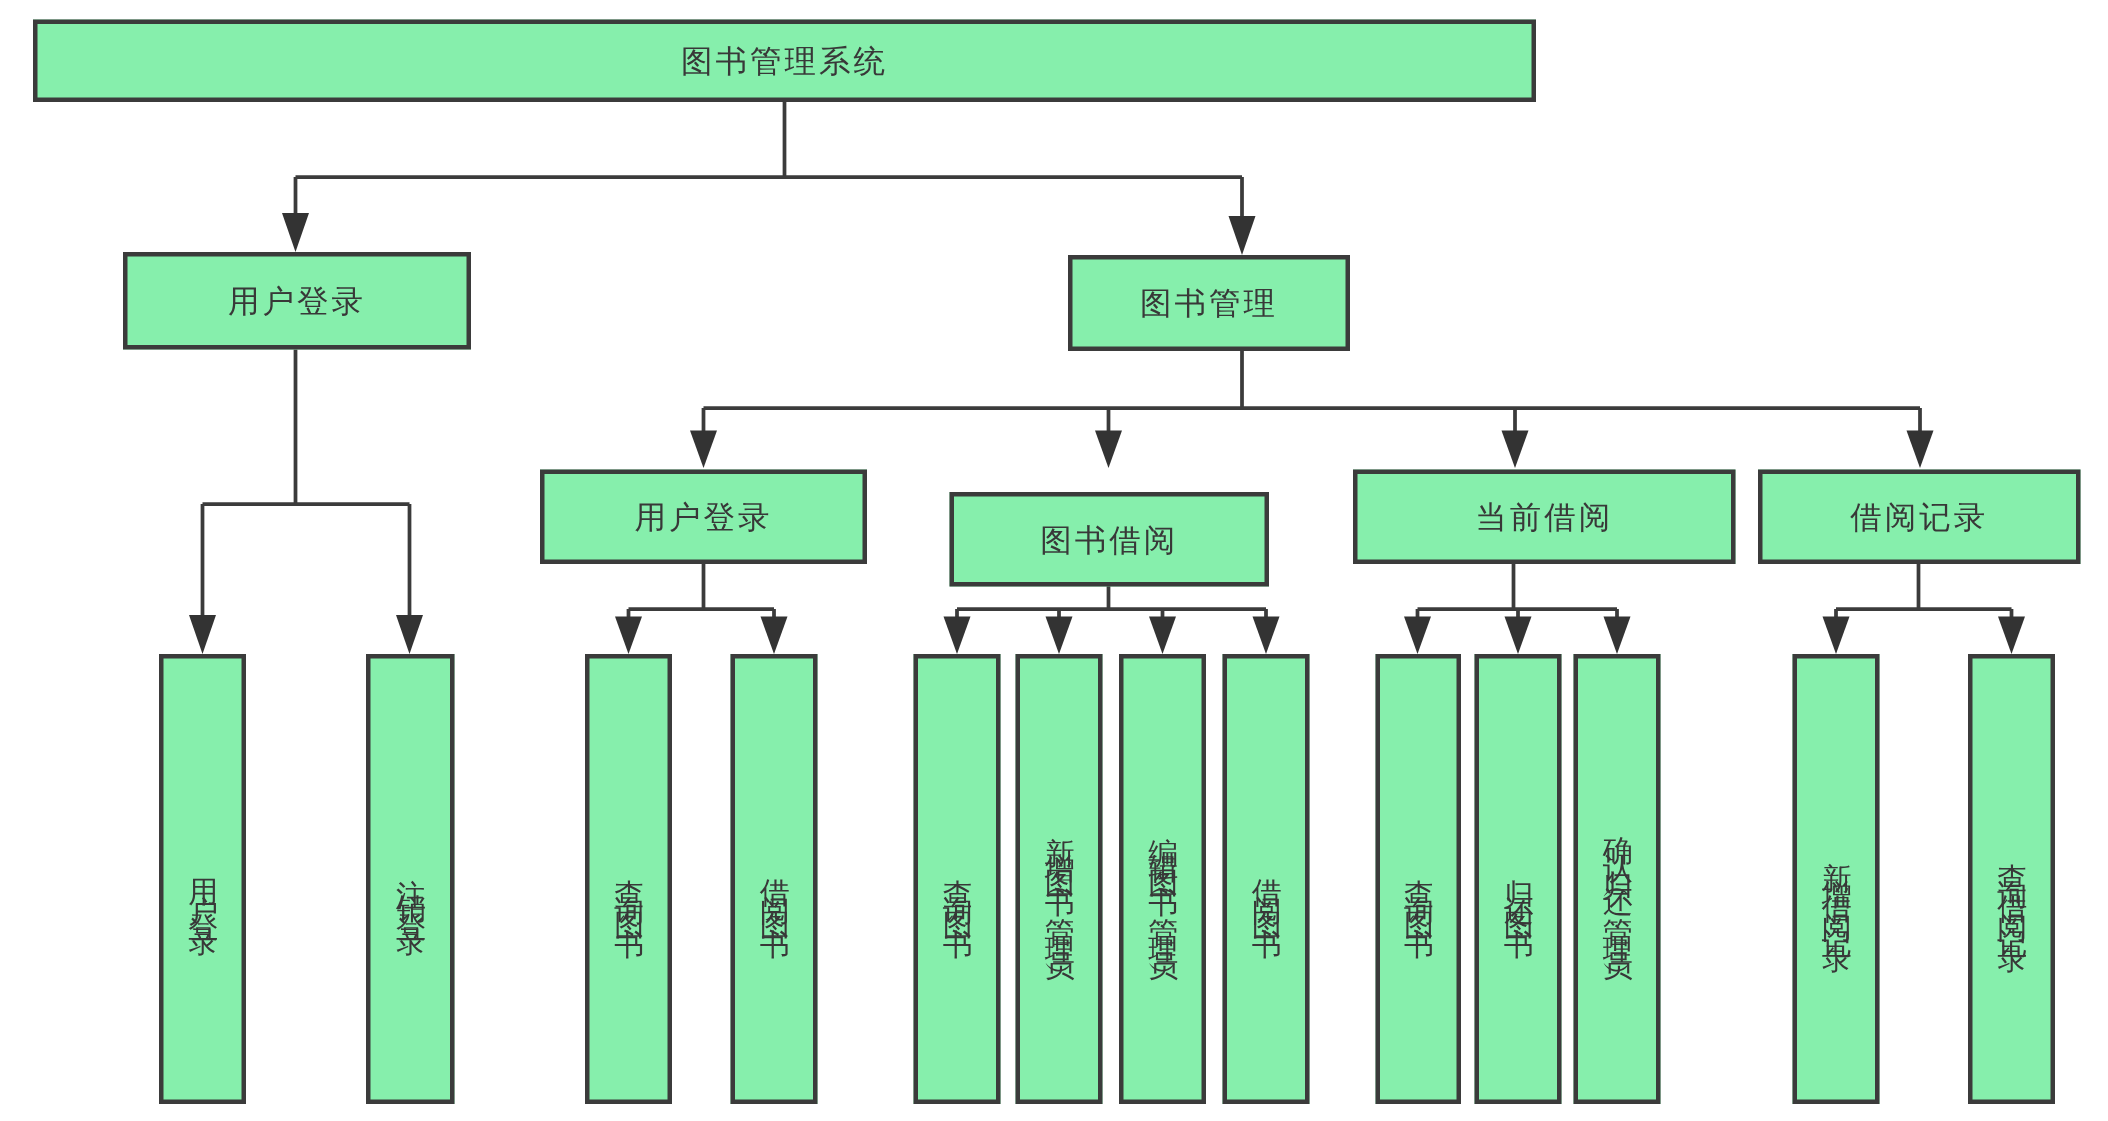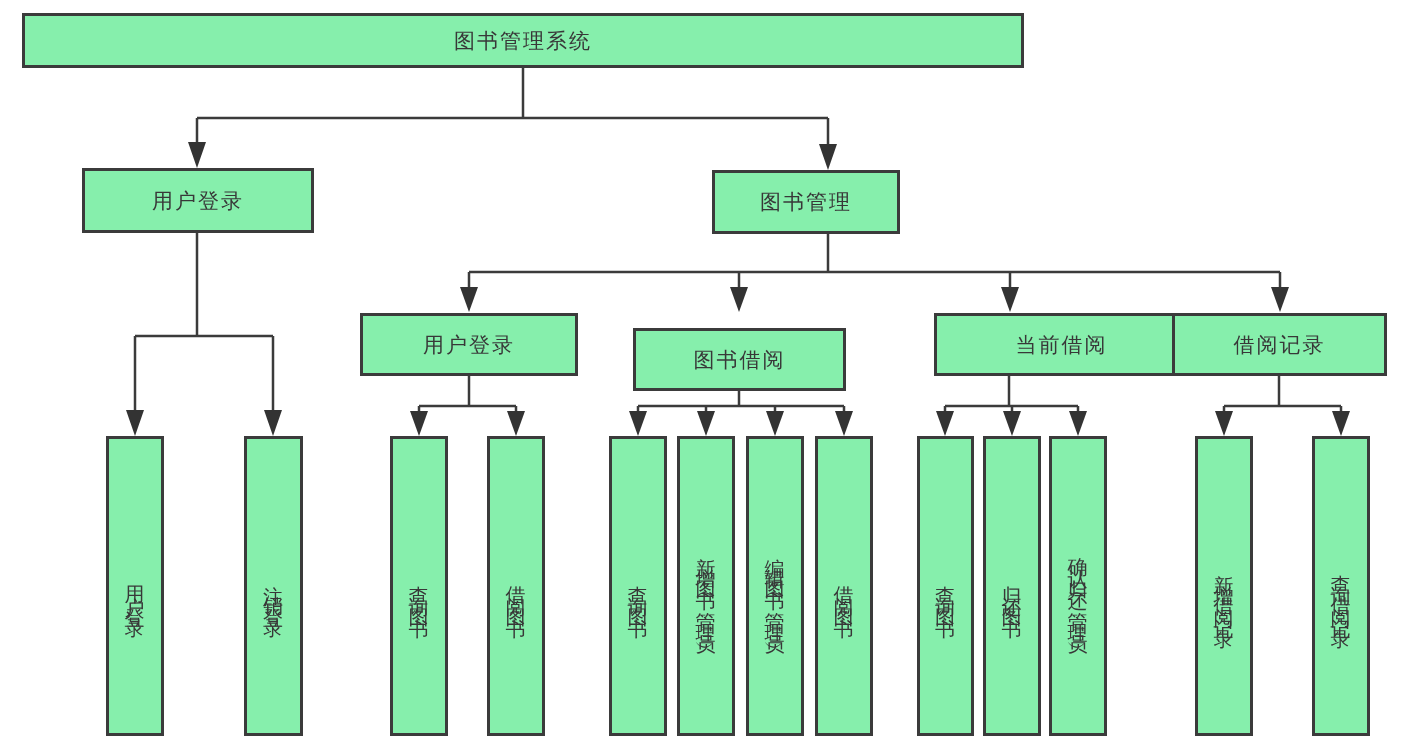--- a/index.html
+++ b/index.html
@@ -143,21 +143,21 @@
     </g>
   </svg>
 
   <div class="box" style="left:22px; top:13px; width:1002px; height:55px;">图书管理系统</div>
 
   <div class="box" style="left:82px; top:168px; width:232px; height:65px;">用户登录</div>
   <div class="box" style="left:712px; top:170px; width:188px; height:64px;">图书管理</div>
 
   <div class="box" style="left:360px; top:313px; width:218px; height:63px;">用户登录</div>
   <div class="box" style="left:633px; top:328px; width:213px; height:63px;">图书借阅</div>
-  <div class="box" style="left:934px; top:313px; width:255px; height:63px;">当前借阅</div>
+  <div class="box" style="left:902px; top:313px; width:255px; height:63px;">当前借阅</div>
   <div class="box" style="left:1172px; top:313px; width:215px; height:63px;">借阅记录</div>
 
   <div class="box v" style="left:106px; top:436px; width:58px; height:300px;">
     <span class="vtext">用户登录</span>
   </div>
   <div class="box v" style="left:244px; top:436px; width:59px; height:300px;">
     <span class="vtext">注销登录</span>
   </div>
 
   <div class="box v" style="left:390px; top:436px; width:58px; height:300px;">

